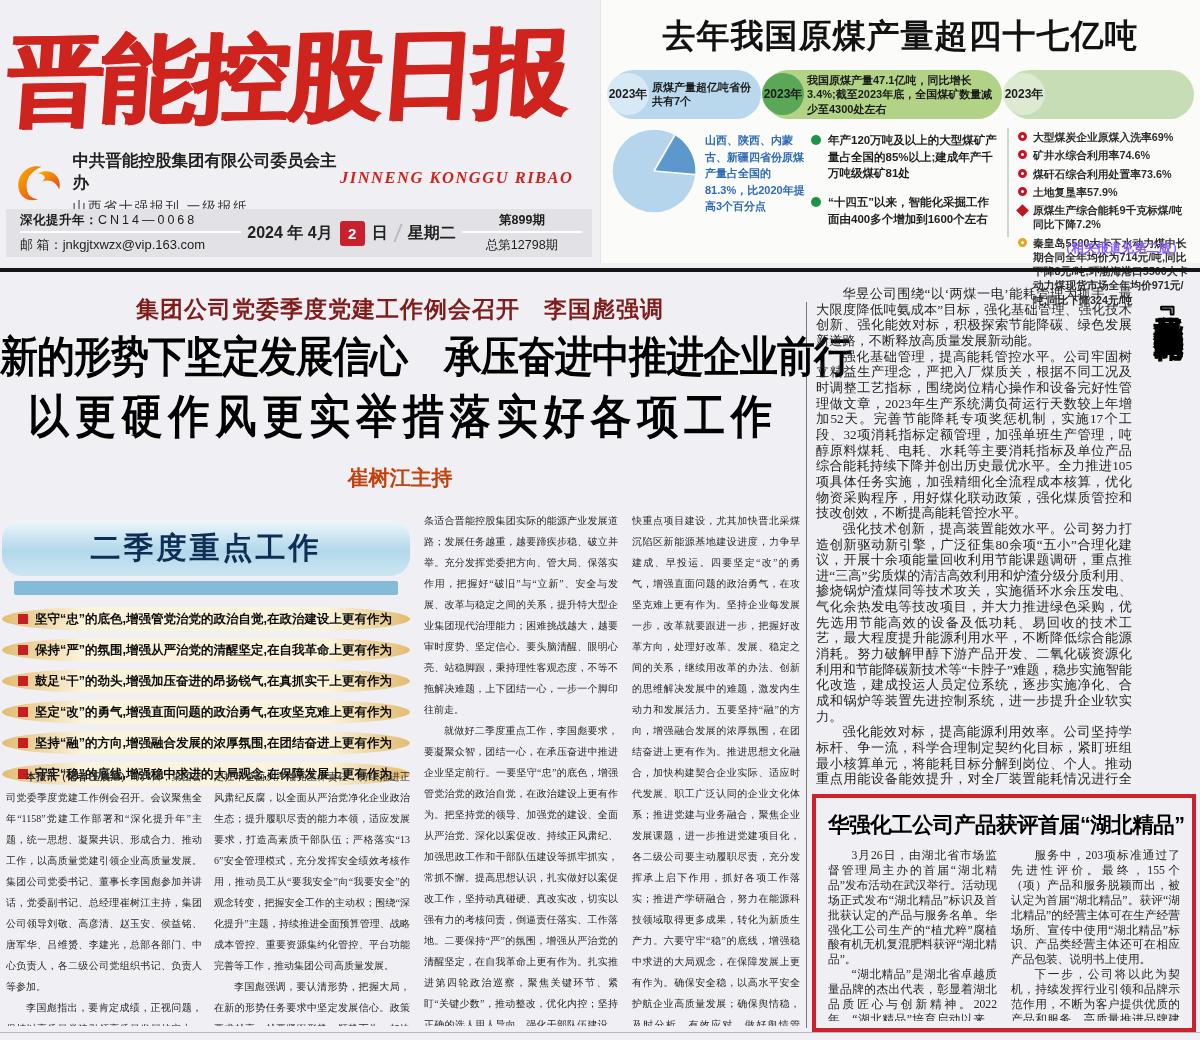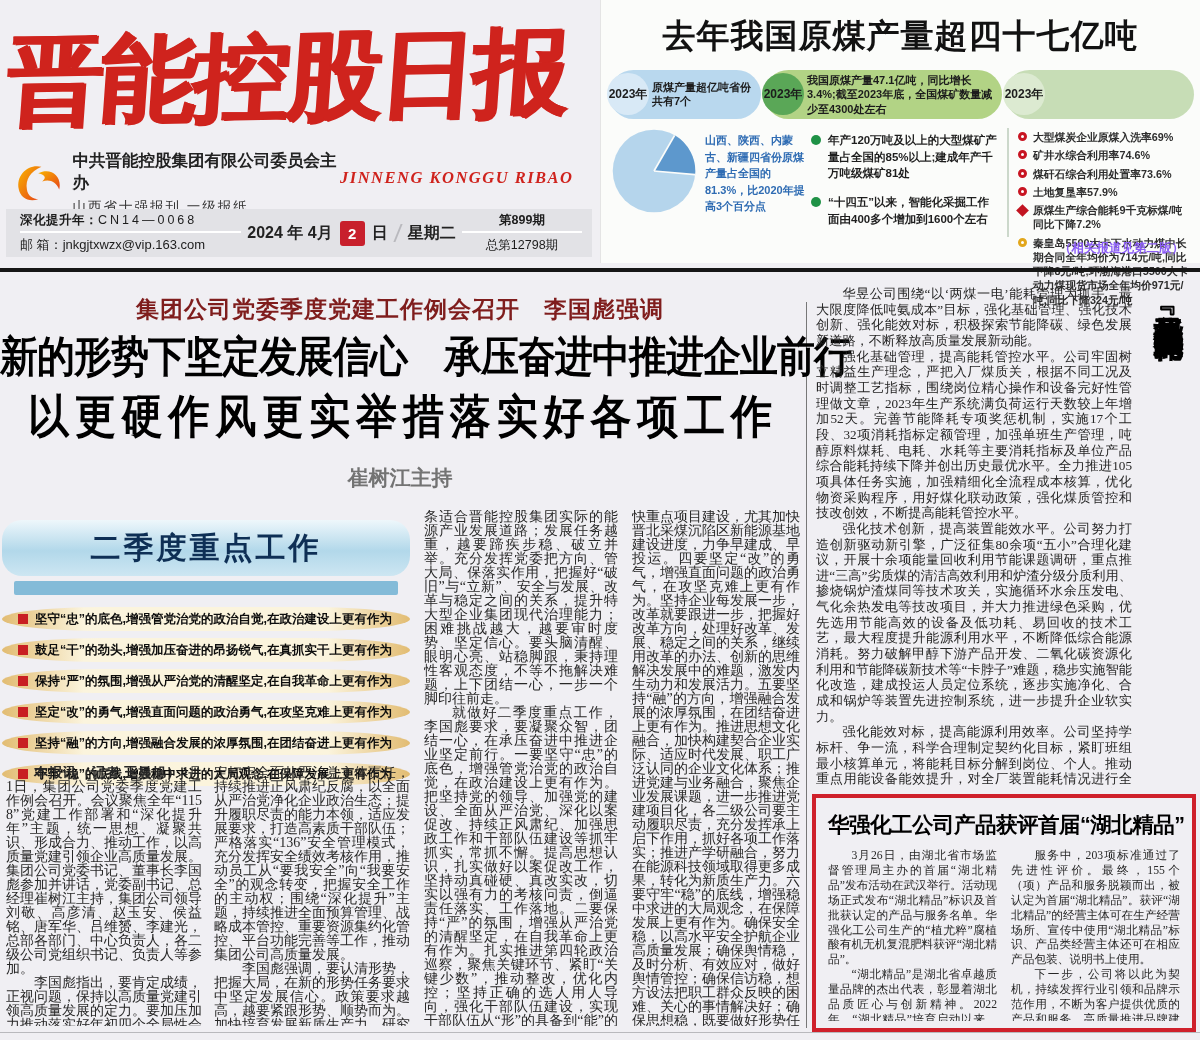--- a/index.html
+++ b/index.html
@@ -69,30 +69,30 @@
   .ig-footnote{ position:absolute; right:16px; bottom:6px; font-size:12.5px; font-weight:bold; color:#8b5cf6; }
   
   .black-rule{ position:absolute; left:0; top:268px; width:1200px; height:4px; background:#161616; }
   .v-div{ position:absolute; left:806px; top:302px; width:1px; height:726px; background:#777; }
   .bottom-rule{ position:absolute; left:0; top:1032px; width:1200px; height:1px; background:#b9b9bd; }
   
   .lead{ position:absolute; left:0; top:276px; width:800px; height:756px; }
   .kicker{ position:absolute; top:18px; width:100%; text-align:center; font-size:23px; font-weight:800; letter-spacing:1px; color:#7f1d1d; }
   .hl1{ position:absolute; top:52px; width:100%; text-align:center; font-size:38px; font-weight:900; letter-spacing:-1px; color:#000; transform:scaleY(1.12); transform-origin:top; white-space:nowrap; }
   .hl2{ position:absolute; top:110px; width:100%; padding:0 28px; font-size:41px; font-weight:900; color:#000; text-align:justify; text-align-last:justify; transform:scaleY(1.12); transform-origin:top; }
-  .presider{ position:absolute; top:188px; width:100%; text-align:center; font-size:21px; font-weight:700; color:#737373; }
+  .presider{ position:absolute; top:188px; width:100%; text-align:center; font-size:21px; font-weight:700; color:#c2410c; }
   
   .q2-box{ position:absolute; left:2px; top:244px; width:408px; }
   .q2-header{ height:56px; border-radius:20px; background:linear-gradient(#eef7fb, #b2d8ea 55%, #cde6f2); display:flex; align-items:center; justify-content:center; font-size:30px; font-weight:900; color:#0e2f55; letter-spacing:3px; }
   .q2-strip{ margin:5px 12px 0; height:14px; background:#84bbd8; border-radius:2px; }
   .q2-items{ margin-top:12px; display:flex; flex-direction:column; gap:7px; }
   .q2-pill{ height:24px; border-radius:50%/100%; background:linear-gradient(to right,#e2bc72,#fbf4dd 20%,#fbf4dd 80%,#e2bc72); display:flex; align-items:center; padding:0 16px; font-size:12.5px; font-weight:bold; color:#0d0d0d; white-space:nowrap; }
   .sq{ width:10px; height:10px; background:#c81e22; margin-right:7px; flex:none; }
   
-  .bodycol{ position:absolute; font-family:"Liberation Serif","DejaVu Serif",serif; font-size:14px; line-height:14px; text-align:justify; color:#272727; overflow:hidden; word-break:break-all; }
+  .bodycol{ position:absolute; font-family:"Liberation Serif","DejaVu Serif",serif; font-size:10px; line-height:21px; text-align:justify; color:#272727; overflow:hidden; word-break:break-all; }
   .bodycol p{ text-indent:2em; }
   .bodycol p.cont{ text-indent:0; }
   .col1{ left:6px;  top:490px; width:196px; height:260px; }
   .col2{ left:214px; top:490px; width:196px; height:260px; }
   .col3{ left:424px; top:234px; width:194px; height:516px; }
   .col4{ left:632px; top:234px; width:168px; height:516px; }
   .lead-tag{ font-weight:bold; }
   
   .right-art{ position:absolute; left:816px; top:286px; width:316px; height:502px; overflow:hidden;
     font-family:"Liberation Serif","DejaVu Serif",serif; font-size:13.2px; line-height:15.65px; text-align:justify; color:#262626; word-break:break-all; }
@@ -231,25 +231,25 @@
     <div class="q2-box">
       <div class="q2-header">二季度重点工作</div>
       <div class="q2-strip"></div>
       <div class="q2-items">
         <div class="q2-pill">
             <span class="sq"></span>
             <span>坚守“忠”的底色,增强管党治党的政治自觉,在政治建设上更有作为</span>
           </div>
         <div class="q2-pill">
             <span class="sq"></span>
+            <span>保持“严”的氛围,增强从严治党的清醒坚定,在自我革命上更有作为</span>
+          </div>
+        <div class="q2-pill">
+            <span class="sq"></span>
             <span>鼓足“干”的劲头,增强加压奋进的昂扬锐气,在真抓实干上更有作为</span>
-          </div>
-        <div class="q2-pill">
-            <span class="sq"></span>
-            <span>保持“严”的氛围,增强从严治党的清醒坚定,在自我革命上更有作为</span>
           </div>
         <div class="q2-pill">
             <span class="sq"></span>
             <span>坚定“改”的勇气,增强直面问题的政治勇气,在攻坚克难上更有作为</span>
           </div>
         <div class="q2-pill">
             <span class="sq"></span>
             <span>坚持“融”的方向,增强融合发展的浓厚氛围,在团结奋进上更有作为</span>
           </div>
         <div class="q2-pill">

